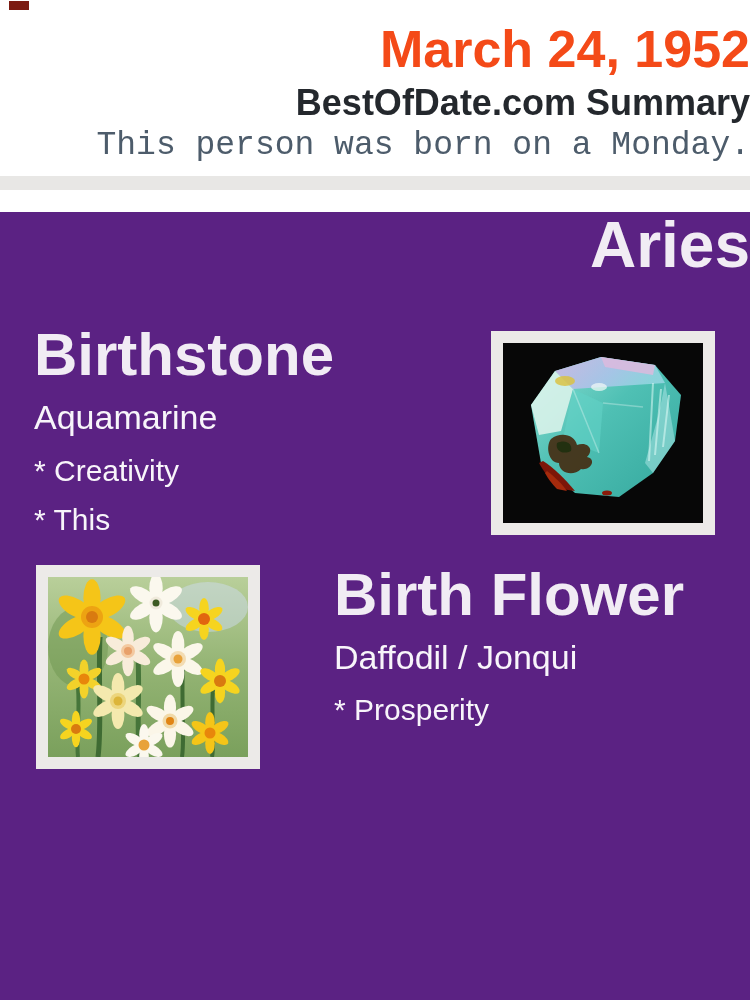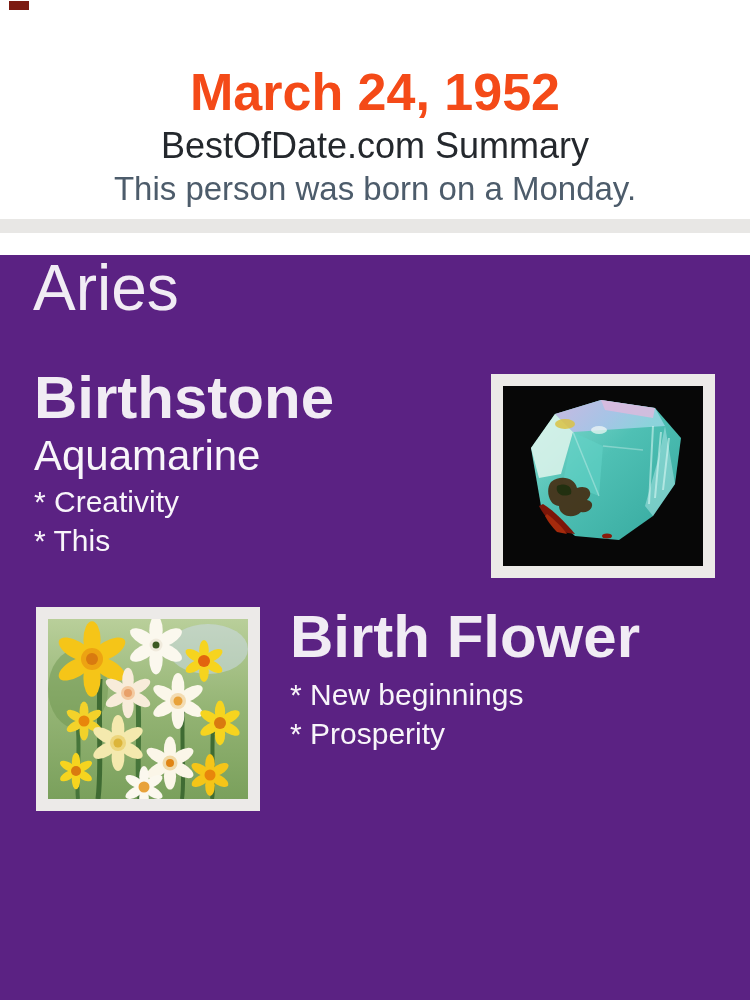--- a/index.html
+++ b/index.html
@@ -21,100 +21,101 @@
     background:#ffffff;
     position:relative;
     overflow:hidden;
   }
   .corner-mark{
     position:absolute;left:9px;top:1px;width:20px;height:9px;
     background:var(--corner-mark);
   }
   header{
     height:176px;
-    text-align:center;
+    text-align:right;
     padding-top:22px;
-    margin-top:43px;
   }
   .date-title{
     color:var(--accent-orange);
     font-size:52px;
     font-weight:bold;
     line-height:1.05;
   }
   .site-summary{
     color:var(--summary-text);
     font-size:36px;
-    font-weight:normal;
+    font-weight:bold;
     margin-top:8px;
     line-height:1.0;
   }
   .born-on{
     color:var(--born-on-text);
     font-size:33px;
     margin-top:8px;
     line-height:1.0;
+    font-family:Liberation Mono, monospace;
   }
   .divider{
     height:14px;
     background:var(--divider-gray);
   }
   main{
     background:var(--background-purple);
     height:810px;
     position:relative;
     color:var(--body-white);
   }
   .aries{
     margin:22px 0 0 33px;
     font-size:64px;
-    font-weight:normal;
+    font-weight:bold;
     line-height:1.05;
     color:var(--heading-white);
+    text-align:right;
   }
   .zodiac-desc{
     margin:14px 0 0 33px;
     max-width:655px;
     font-size:39px;
     line-height:1.14;
     color:var(--body-white);
   }
   .row{display:flex;align-items:flex-start;}
   .birthstone-row{margin-top:46px;}
   .birthstone-col{margin-left:34px;flex:1;}
   .section-heading{
     font-size:60px;
     font-weight:bold;
     line-height:1.0;
     color:var(--heading-white);
   }
   .section-name{
-    font-size:42px;
+    font-size:34px;
     line-height:1.1;
-    margin-top:5px;
+    margin-top:14px;
     color:var(--body-white);
     font-weight:normal;
   }
   .trait{
     font-size:30px;
     line-height:1.05;
-    margin-top:7px;
+    margin-top:18px;
     color:var(--body-white);
   }
   .trait:first-of-type{margin-top:12px;}
   .frame{
     background:var(--frame-gray);
     padding:12px;
     width:224px;
     height:204px;
     flex:none;
   }
   .frame svg{display:block;width:200px;height:180px;}
   .stone-frame{margin:6px 35px 0 0;}
-  .flower-row{margin-top:29px;}
+  .flower-row{margin-top:29px;gap:44px;}
   .flower-frame{margin-left:36px;}
   .flower-col{margin-left:30px;flex:1;}
 </style>
 </head>
 <body>
 
 <div class="corner-mark"></div>
 
 <header>
   <div class="date-title">March 24, 1952</div>
@@ -221,18 +222,18 @@
         <use href="#fl" transform="translate(162,156) scale(1.5)" fill="#f5c518"></use>
         <circle cx="162" cy="156" r="5.5" fill="#e8860b"></circle>
         <use href="#fl" transform="translate(28,152) scale(1.3)" fill="#f6d41f"></use>
         <circle cx="28" cy="152" r="5" fill="#d97a10"></circle>
         <use href="#fl" transform="translate(96,168) scale(1.5)" fill="#fbf8ee"></use>
         <circle cx="96" cy="168" r="5.5" fill="#e8a23a"></circle>
       </svg>
     </figure>
     <div class="flower-col">
       <h2 class="section-heading">Birth Flower</h2>
-      <div class="trait">* New beginnings</div>
+      <div class="section-name">Daffodil / Jonqui</div>
       <div class="trait">* Prosperity</div>
     </div>
   </section>
 
 </main>
 
 </body></html>

